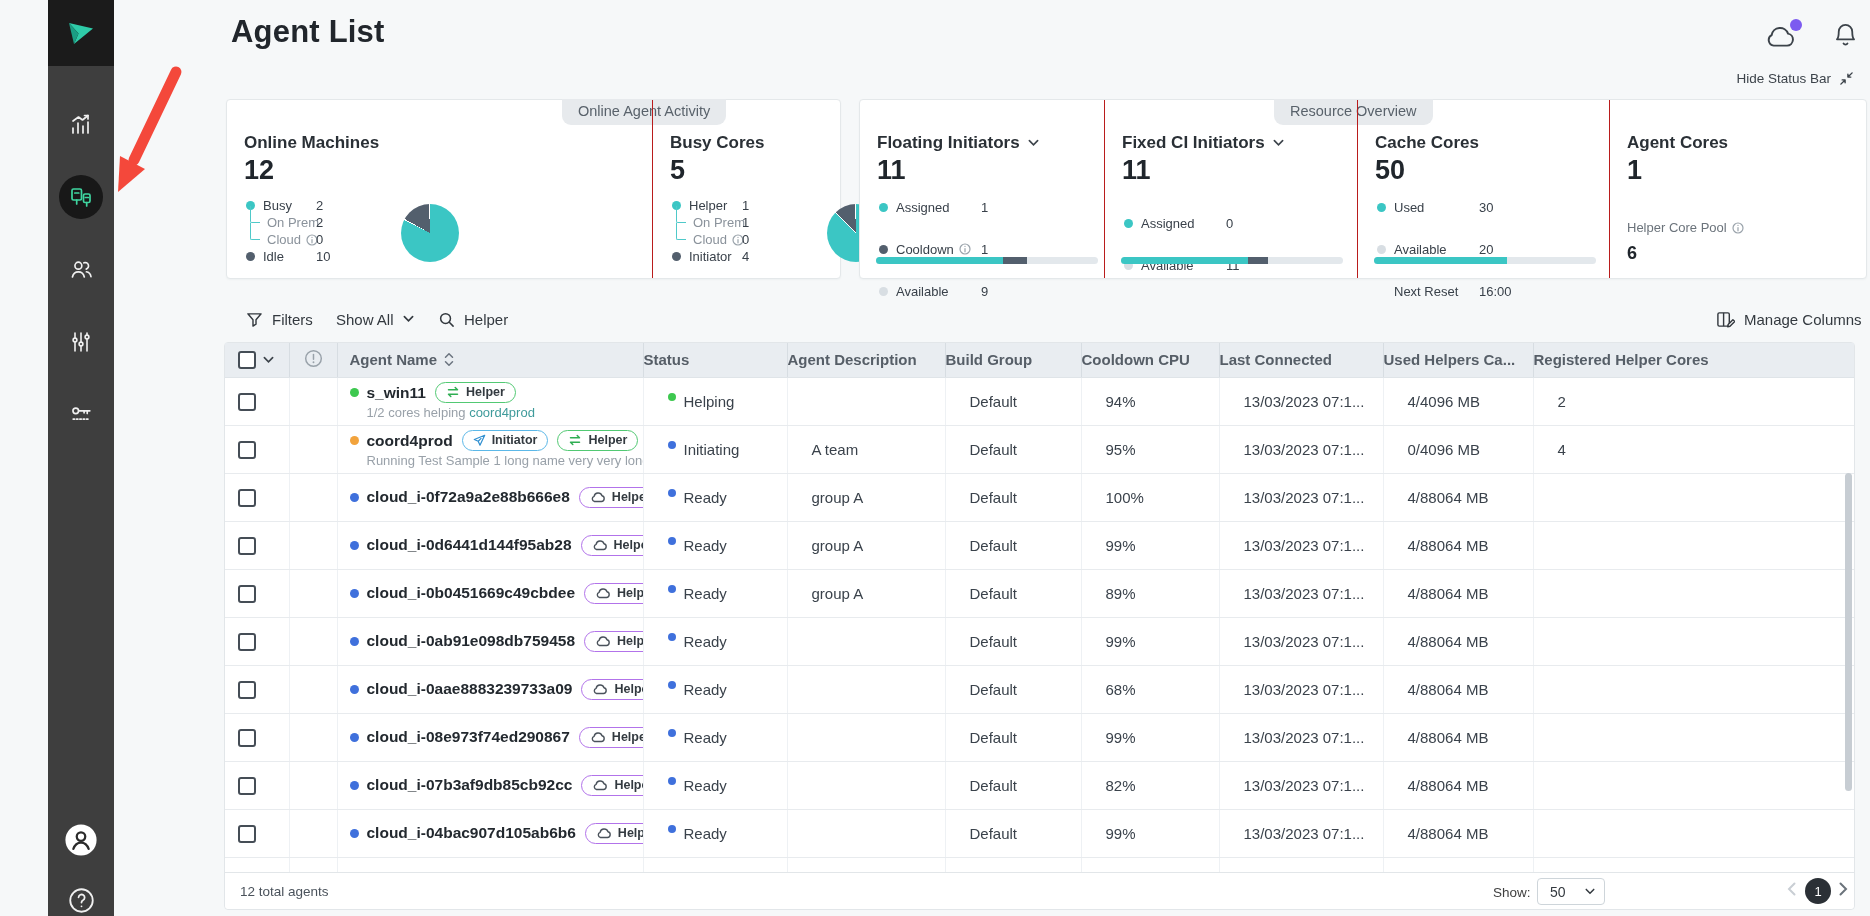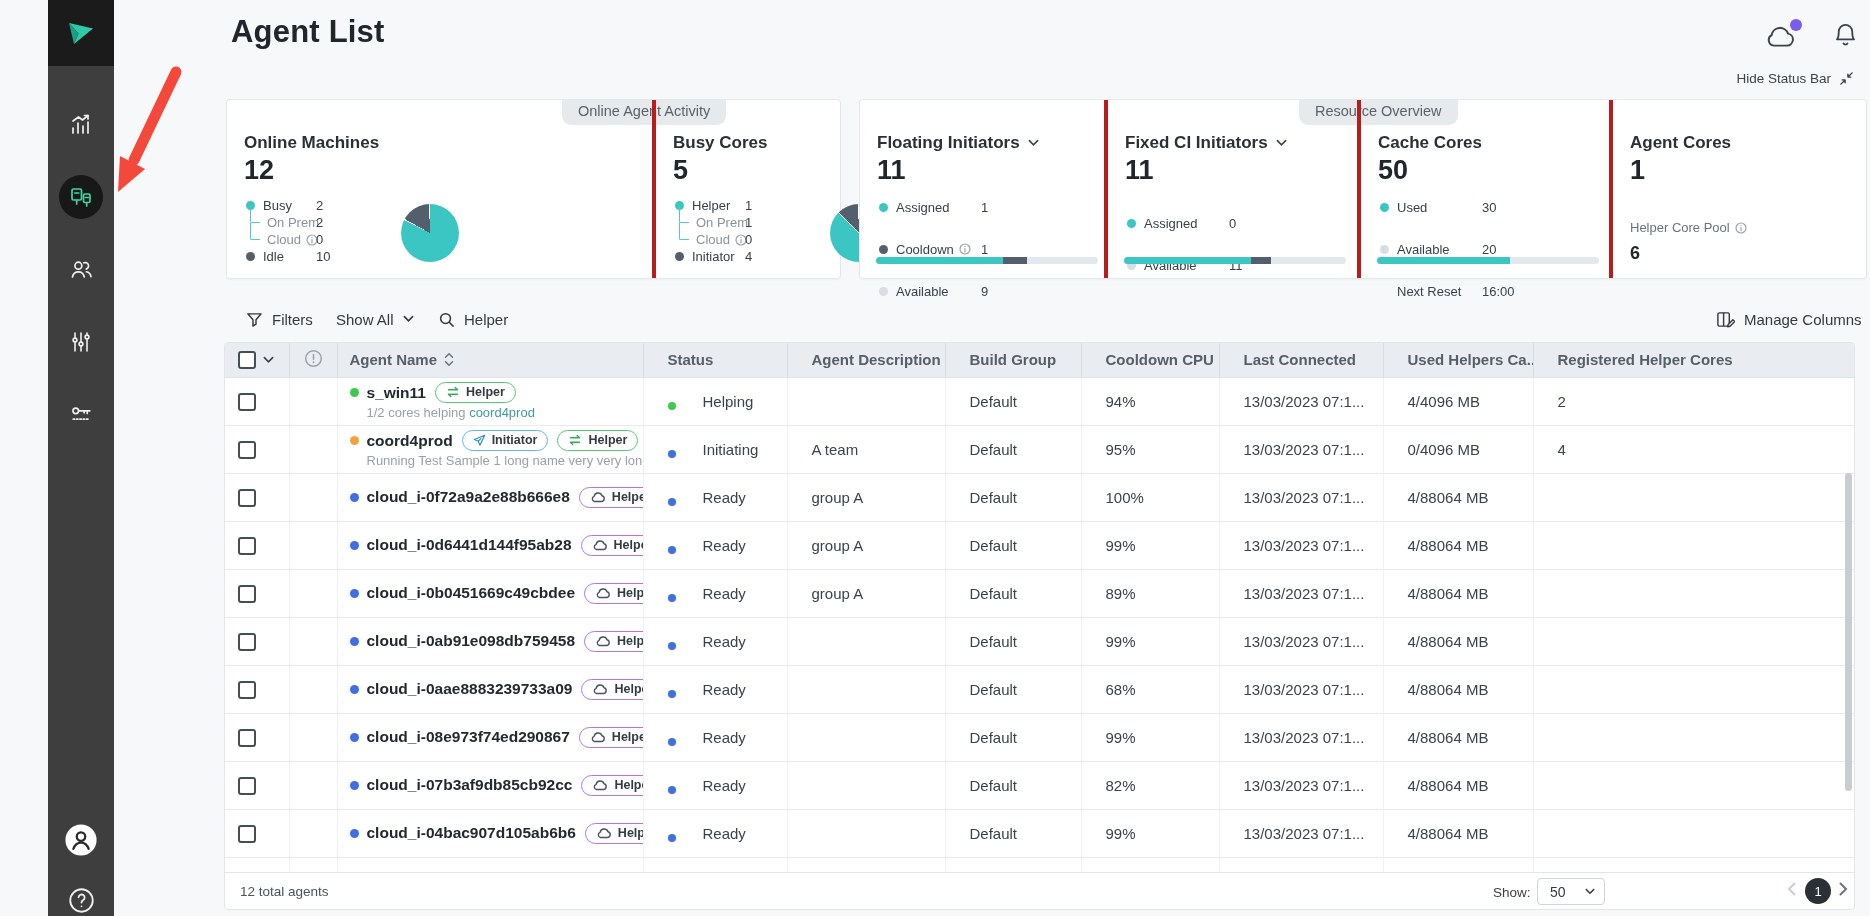--- a/index.html
+++ b/index.html
@@ -24,21 +24,21 @@
     font-size:13.5px; color:#3c434a; cursor:pointer; }
 
   
   .card { position:absolute; top:99px; height:180px; background:#fff; border:1px solid #e4e8ea; border-radius:4px;
     box-shadow:0 1px 2px rgba(30,40,50,.04); }
   .card-online { left:178px; width:615px; }
   .card-resource { left:811px; width:1008px; }
   .tag-pill { position:absolute; top:-1px; background:#e7eaed; color:#59626b; font-size:14.5px;
     padding:4px 16px 6px; border-radius:0 0 9px 9px; white-space:nowrap; }
   .stat-col { position:absolute; top:0; bottom:0; }
-  .stat-col.divided { border-left:4px solid #b91c1c; }
+  .stat-col.divided { border-left:1px solid #b91c1c; }
   .stat-title { position:absolute; left:17px; top:33px; font-size:17px; font-weight:700; color:#2a3036;
     display:flex; align-items:center; gap:8px; white-space:nowrap; }
   .stat-value { position:absolute; left:17px; top:55px; font-size:27px; font-weight:800; color:#20262c; }
   .legend { position:absolute; left:19px; top:97px; width:170px; display:flex; flex-direction:column; }
   .lg-row { position:relative; height:17px; display:flex; align-items:center; font-size:13px; color:#39414a; }
   .lg-row.child { padding-left:21px; color:#8a929b; }
   .lg-row.child::before { content:''; position:absolute; left:4px; top:-8px; height:16px; width:9px;
     border-left:1.5px solid #4fc9c9; border-bottom:1.5px solid #4fc9c9; border-bottom-left-radius:2px; }
   .lg-dot { width:9px; height:9px; border-radius:50%; margin-right:8px; flex:none; }
   .lg-dot.hidden { visibility:hidden; }
@@ -60,21 +60,21 @@
 
   
   .tb-item { position:absolute; top:304px; height:30px; display:flex; align-items:center; gap:9px;
     font-size:15px; color:#33393f; cursor:pointer; }
 
   
   .table-wrap { position:absolute; left:176px; top:342px; width:1631px; height:568px; background:#fff;
     border:1px solid #e2e6e9; border-radius:4px; }
   table { border-collapse:collapse; table-layout:fixed; width:1629px; }
   th { height:34px; background:#e9edf1; font-size:15px; font-weight:700; color:#565e67; text-align:left;
-    border-right:1px solid #d7dde2; border-bottom:1px solid #dfe4e8; padding-left:24px; white-space:nowrap; overflow:hidden; }
+    border-right:1px solid #d7dde2; border-bottom:1px solid #dfe4e8; white-space:nowrap; overflow:hidden; }
   th:last-child { border-right:none; }
   td { height:48px; border-right:1px solid #eef1f4; border-bottom:1px solid #e8ebee; font-size:15px; color:#3a424b;
     padding-left:24px; white-space:nowrap; overflow:hidden; vertical-align:middle; }
   td:last-child { border-right:none; }
   tr.partial td { height:16px; border-bottom:none; }
   th.col-select, td.col-select { padding-left:13px; }
   th.col-alert, td.col-alert { padding-left:0; text-align:center; }
   th.col-name, td.col-name { padding-left:12px; }
   .cbx { display:inline-block; width:18px; height:18px; border:2px solid #454d56; border-radius:3px; background:#fff;
     vertical-align:middle; cursor:pointer; }
@@ -83,21 +83,21 @@
   .dot.sm { width:8px; height:8px; }
   .name-line { display:flex; align-items:center; }
   .agent-name { font-weight:700; font-size:15.5px; color:#23292f; }
   .subtitle { margin-left:17px; margin-top:2px; font-size:13px; color:#99a1a9; }
   .subtitle .link { color:#3f9b9b; cursor:pointer; }
   .badge { display:inline-flex; align-items:center; gap:6px; margin-left:9px; border-radius:12px;
     padding:2px 10px 3px; font-size:12.5px; font-weight:700; color:#333a40; border:1.5px solid #ccc; background:#fff; }
   .badge.green { border-color:#52c973; }
   .badge.blue { border-color:#5cb8e8; }
   .badge.purple { border-color:#b273ea; }
-  .status-cell { display:flex; align-items:flex-end;gap:19px; }
+  .status-cell { display:flex; align-items:flex-start; }
   .scrollbar { position:absolute; right:2px; top:130px; width:7px; height:318px; border-radius:4px; background:#c7cdd3; cursor:grab; }
 
   
   .tfooter { position:absolute; left:0; right:0; bottom:0; height:37px; border-top:1px solid #e2e6e9;
     background:#fff; border-radius:0 0 4px 4px; }
   .total-agents { position:absolute; left:15px; top:11px; font-size:13.5px; color:#4a525b; }
   .show-label { position:absolute; left:1268px; top:12px; font-size:13.5px; color:#404040; }
   .page-select { position:absolute; left:1312px; top:5px; width:68px; height:27px; border:1px solid #ced5da; border-radius:4px;
     background:#fff; display:flex; align-items:center; justify-content:space-between; padding:0 9px 0 12px;
     font-size:14px; color:#33393f; cursor:pointer; }
@@ -288,21 +288,21 @@
           <div class="pie" style="background:conic-gradient(#3bc6c4 0deg 314deg,#fff 314deg 316deg,#535f6d 316deg 358deg,#fff 358deg 360deg)"></div>
         </div>
         <div class="stat-col divided" style="left:672px;width:121px">
           <div class="stat-title">Builds</div>
           <div class="stat-value">1</div>
         </div>
       </div>
   </div>
 
   <div class="card card-resource">
-    <div class="tag-pill" style="left:439px;">Resource Overview</div>
+    <div class="tag-pill" style="left:414px;">Resource Overview</div>
     <div id="resource-stats">
         <div class="stat-col" style="left:0px;width:244px">
           <div class="stat-title">Floating Initiators<span class="icon caret">
               <svg width="11" height="8" viewBox="0 0 12 8" fill="none" stroke="currentColor" stroke-width="1.8" stroke-linecap="round">
                 <path d="M1.5 1.5L6 6l4.5-4.5"></path>
               </svg>
             </span></div>
           <div class="stat-value">11</div>
           <div class="legend legend-flat">
             <div class="lg-row">

